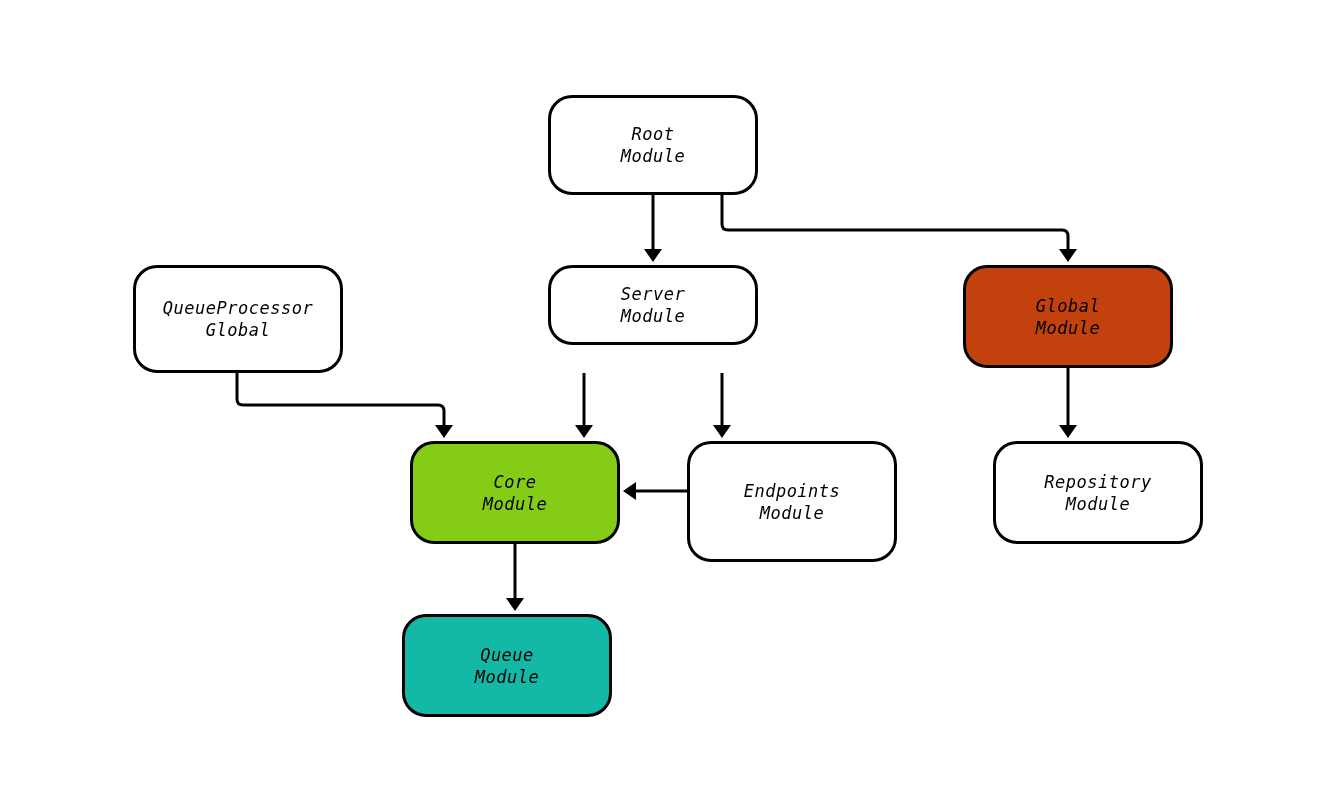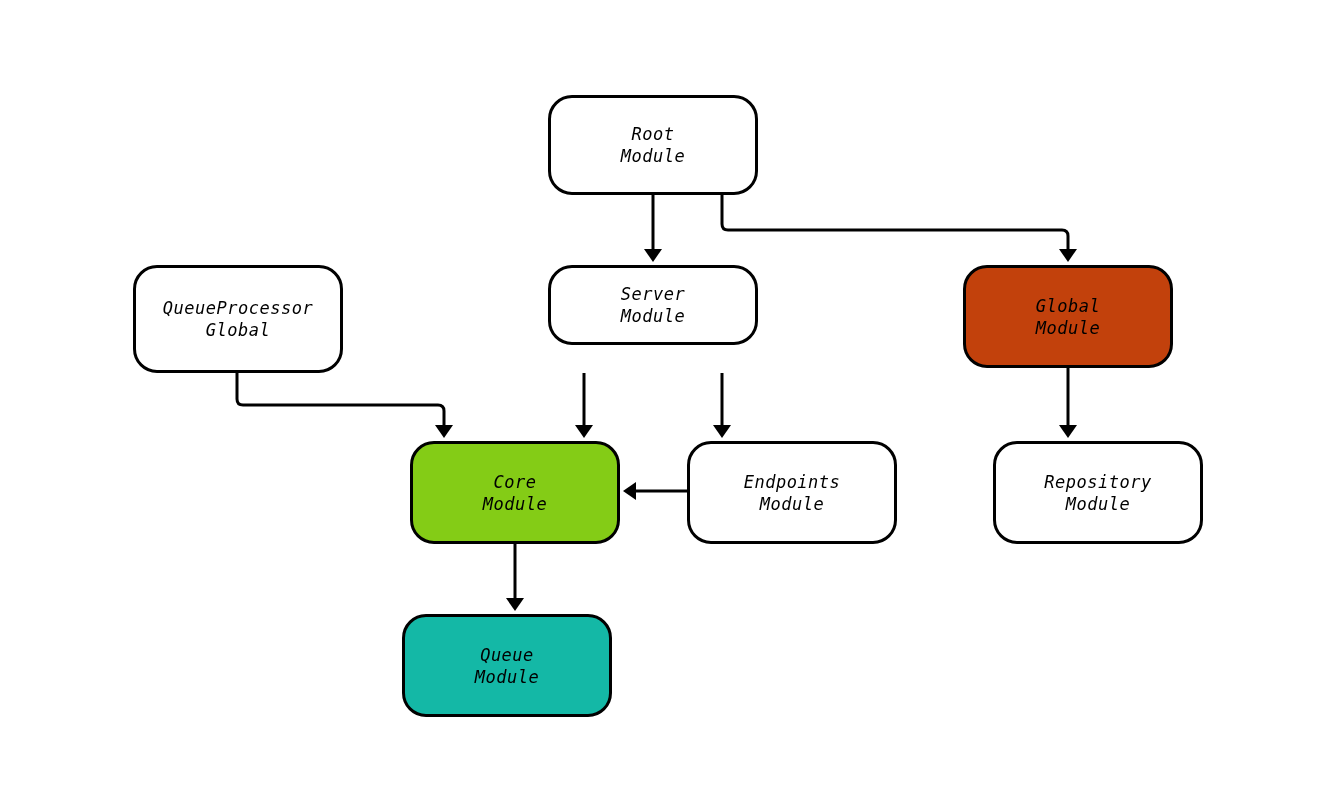--- a/index.html
+++ b/index.html
@@ -101,21 +101,21 @@
 Module</div>
       </div>
       <div class="node" style="left: 963px; top: 265px; width: 210px; height: 103px; border-color: rgb(0, 0, 0); background: #c2410c;">
         <div class="node-label">Global
 Module</div>
       </div>
       <div class="node" style="left: 410px; top: 441px; width: 210px; height: 103px; border-color: rgb(0, 0, 0); background: #84cc16;">
         <div class="node-label">Core
 Module</div>
       </div>
-      <div class="node" style="left: 687px; top: 441px; width: 210px; height: 103px; border-color: rgb(0, 0, 0); background: rgb(255, 255, 255);">
+      <div class="node" style="left: 687px; top: 441px; width: 210px; height: 121px; border-color: rgb(0, 0, 0); background: rgb(255, 255, 255);">
         <div class="node-label">Endpoints
 Module</div>
       </div>
       <div class="node" style="left: 963px; top: 441px; width: 210px; height: 103px; border-color: rgb(0, 0, 0); background: rgb(255, 255, 255); margin-left: 30px;">
         <div class="node-label">Repository
 Module</div>
       </div>
       <div class="node" style="left: 402px; top: 614px; width: 210px; height: 103px; border-color: rgb(0, 0, 0); background: #14b8a6;">
         <div class="node-label">Queue
 Module</div>

